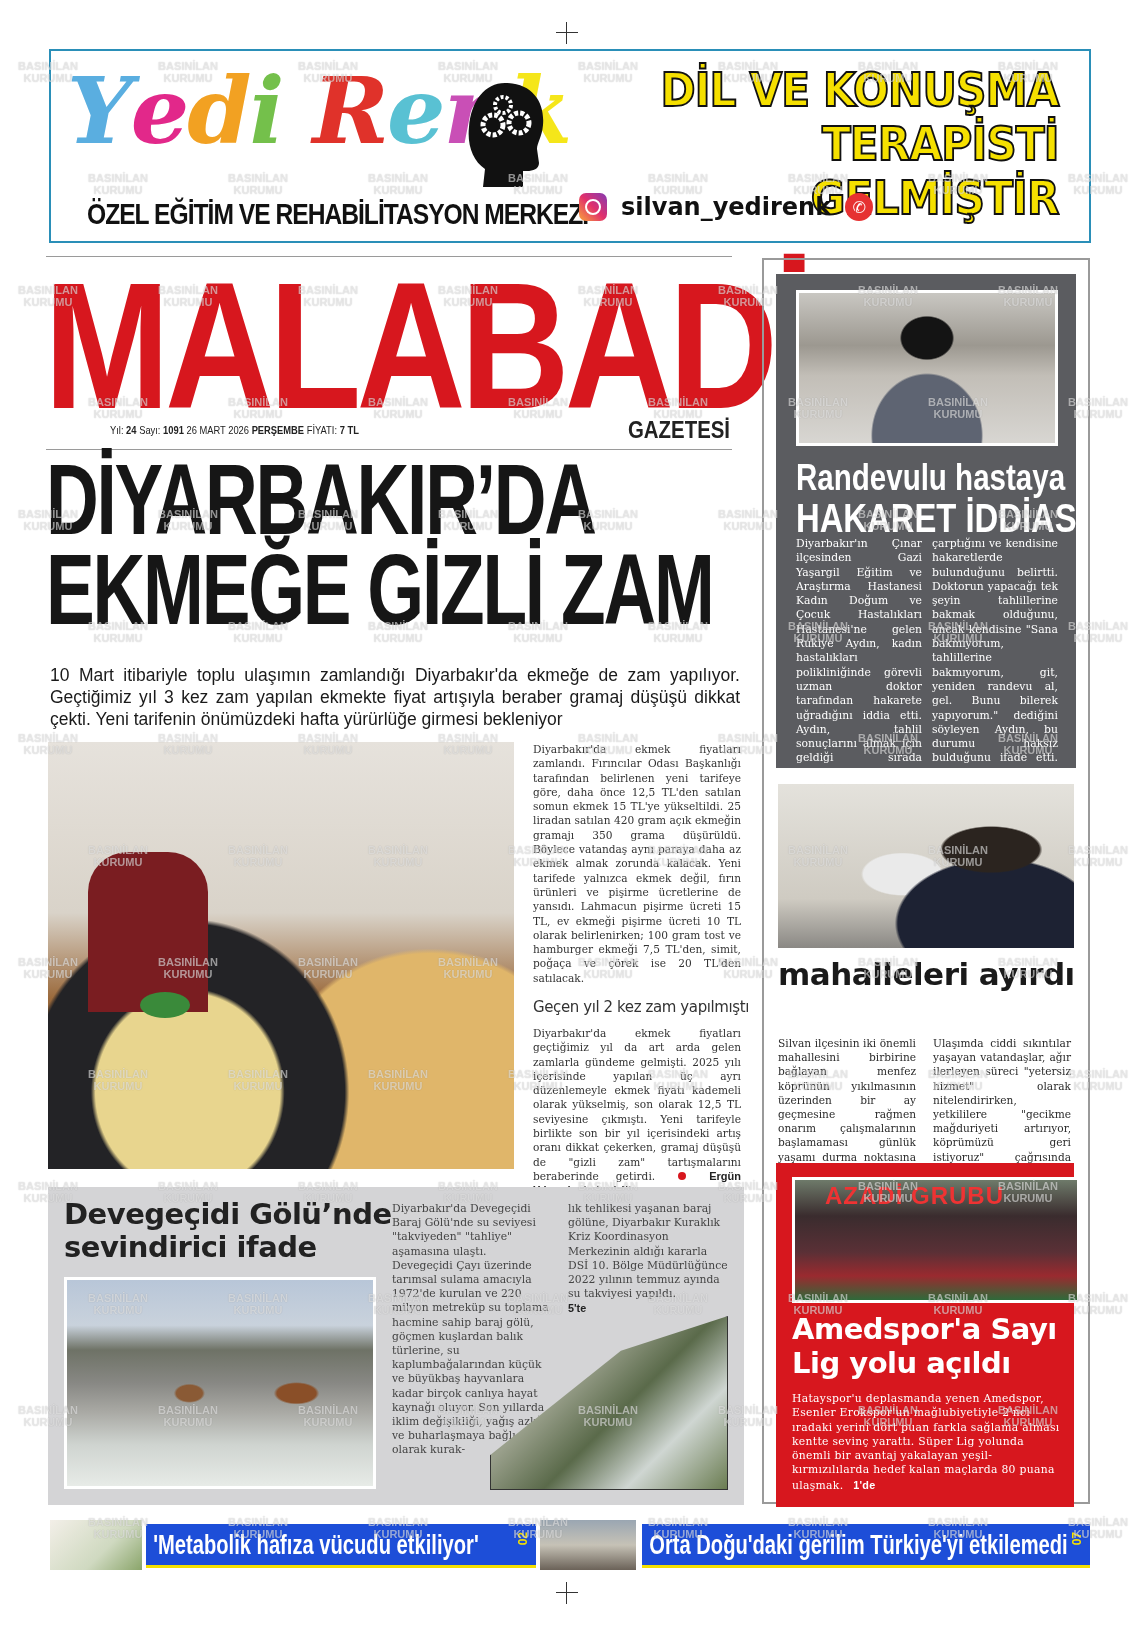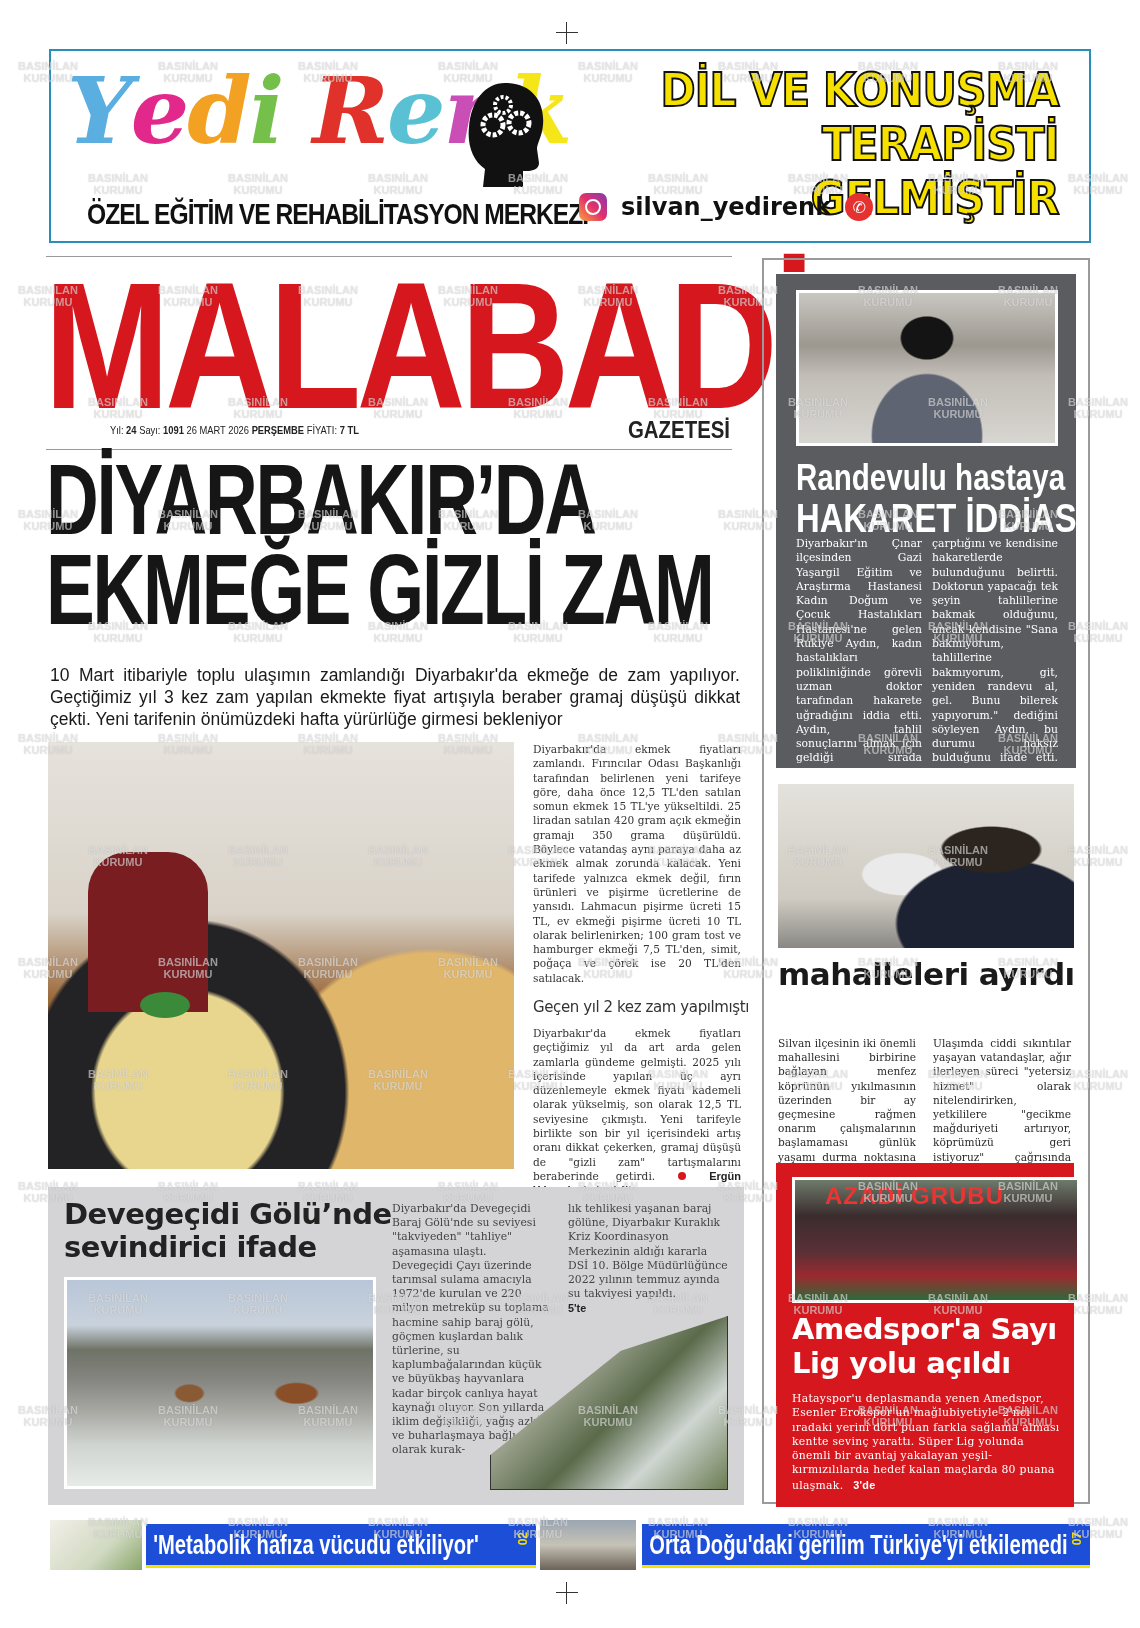--- a/index.html
+++ b/index.html
@@ -179,21 +179,21 @@
 <div class="red-box"></div>
 <div class="photo red-photo">
   <span class="red-photo-text">AZADİ GRUBU</span>
 </div>
 <div class="red-title">
   <div>Amedspor'a Sayı</div>
   <div>Lig yolu açıldı</div>
 </div>
 <div class="red-text">
   <span>Hatayspor'u deplasmanda yenen Amedspor, Esenler Erokspor'un mağlubiyetiyle 2'nci ıradaki yerini dört puan farkla sağlama alması kentte sevinç yarattı. Süper Lig yolunda önemli bir avantaj yakalayan yeşil-kırmızılılarda hedef kalan maçlarda 80 puana ulaşmak.</span>
-  <b style="font-family:'Liberation Sans',sans-serif;margin-left:6px;">3'de</b>
+  <b style="font-family:'Liberation Sans',sans-serif;margin-left:6px;">1'de</b>
 </div>
 
 <div class="grey-box"></div>
 <div class="deve-title">
   <div>Devegeçidi Gölü’nde</div>
   <div>sevindirici ifade</div>
 </div>
 <div class="photo cows-photo"></div>
 <div class="deve-col" style="left:392px;width:158px;">Diyarbakır'da Devegeçidi Baraj Gölü'nde su seviyesi "takviyeden" "tahliye" aşamasına ulaştı. Devegeçidi Çayı üzerinde tarımsal sulama amacıyla 1972'de kurulan ve 220 milyon metreküp su toplama hacmine sahip baraj gölü, göçmen kuşlardan balık türlerine, su kaplumbağalarından küçük ve büyükbaş hayvanlara kadar birçok canlıya hayat kaynağı oluyor. Son yıllarda iklim değişikliği, yağış azlığı ve buharlaşmaya bağlı olarak kurak-</div>
 <div class="deve-col" style="left:568px;width:162px;">

